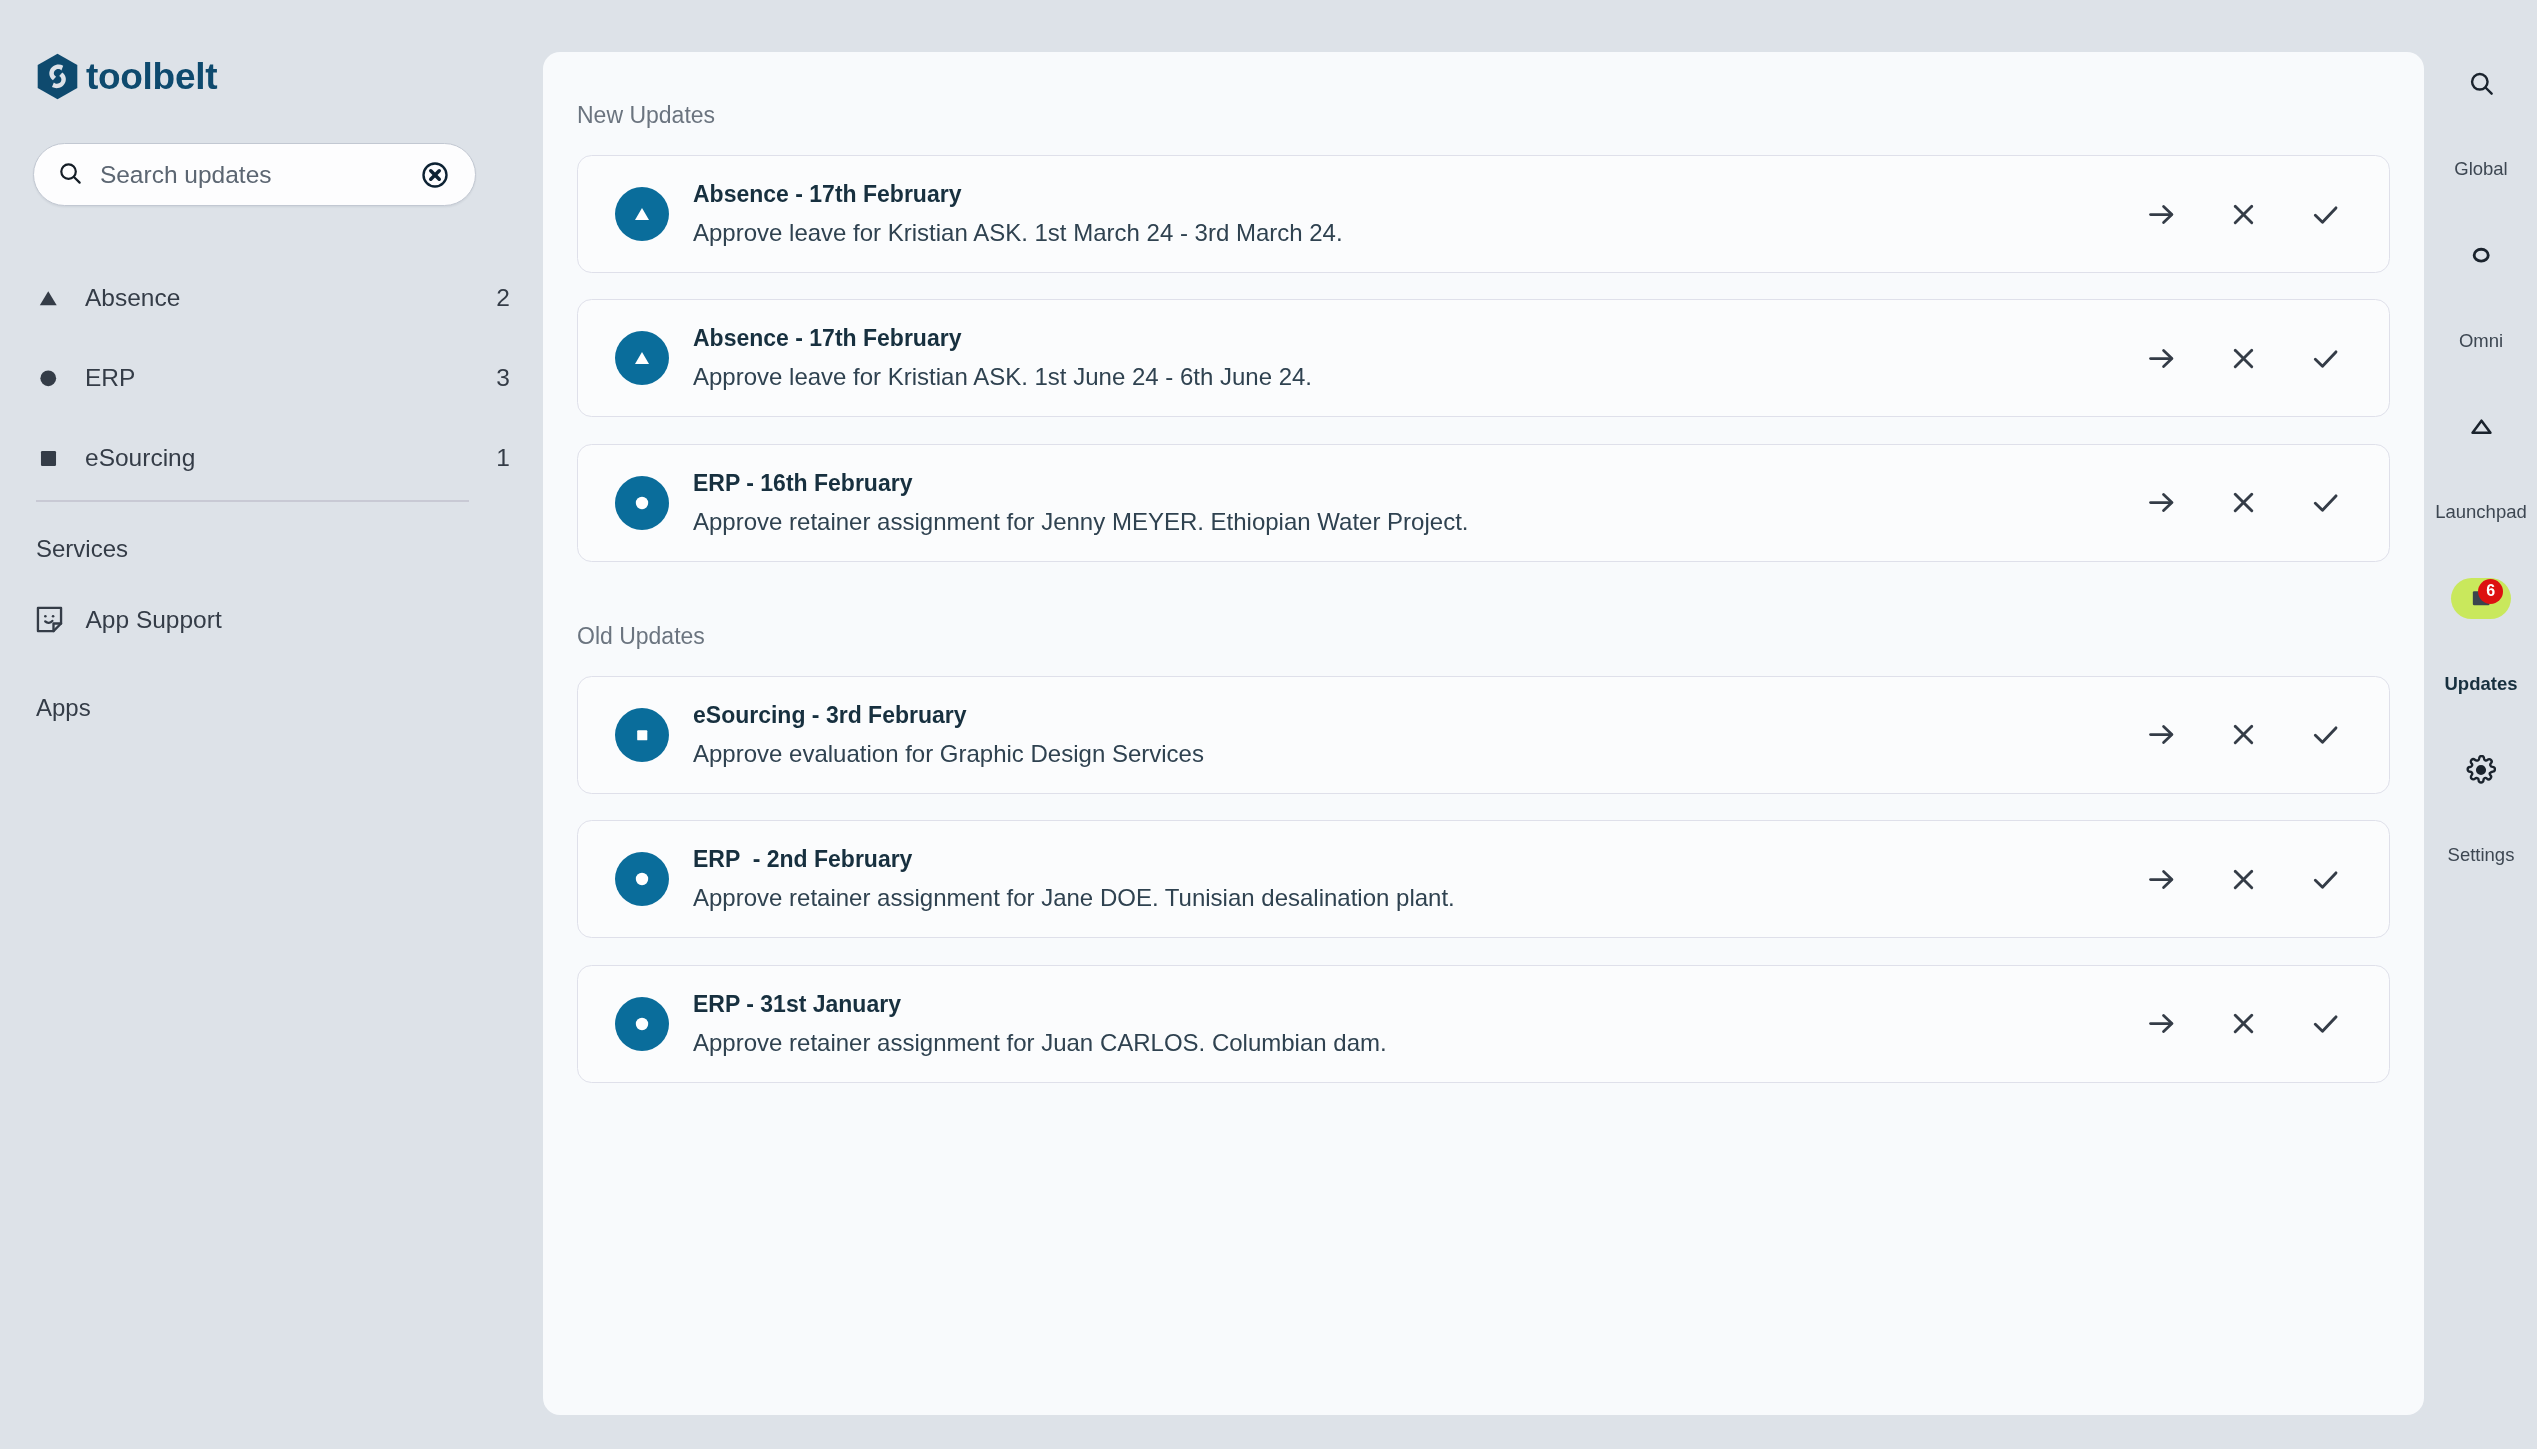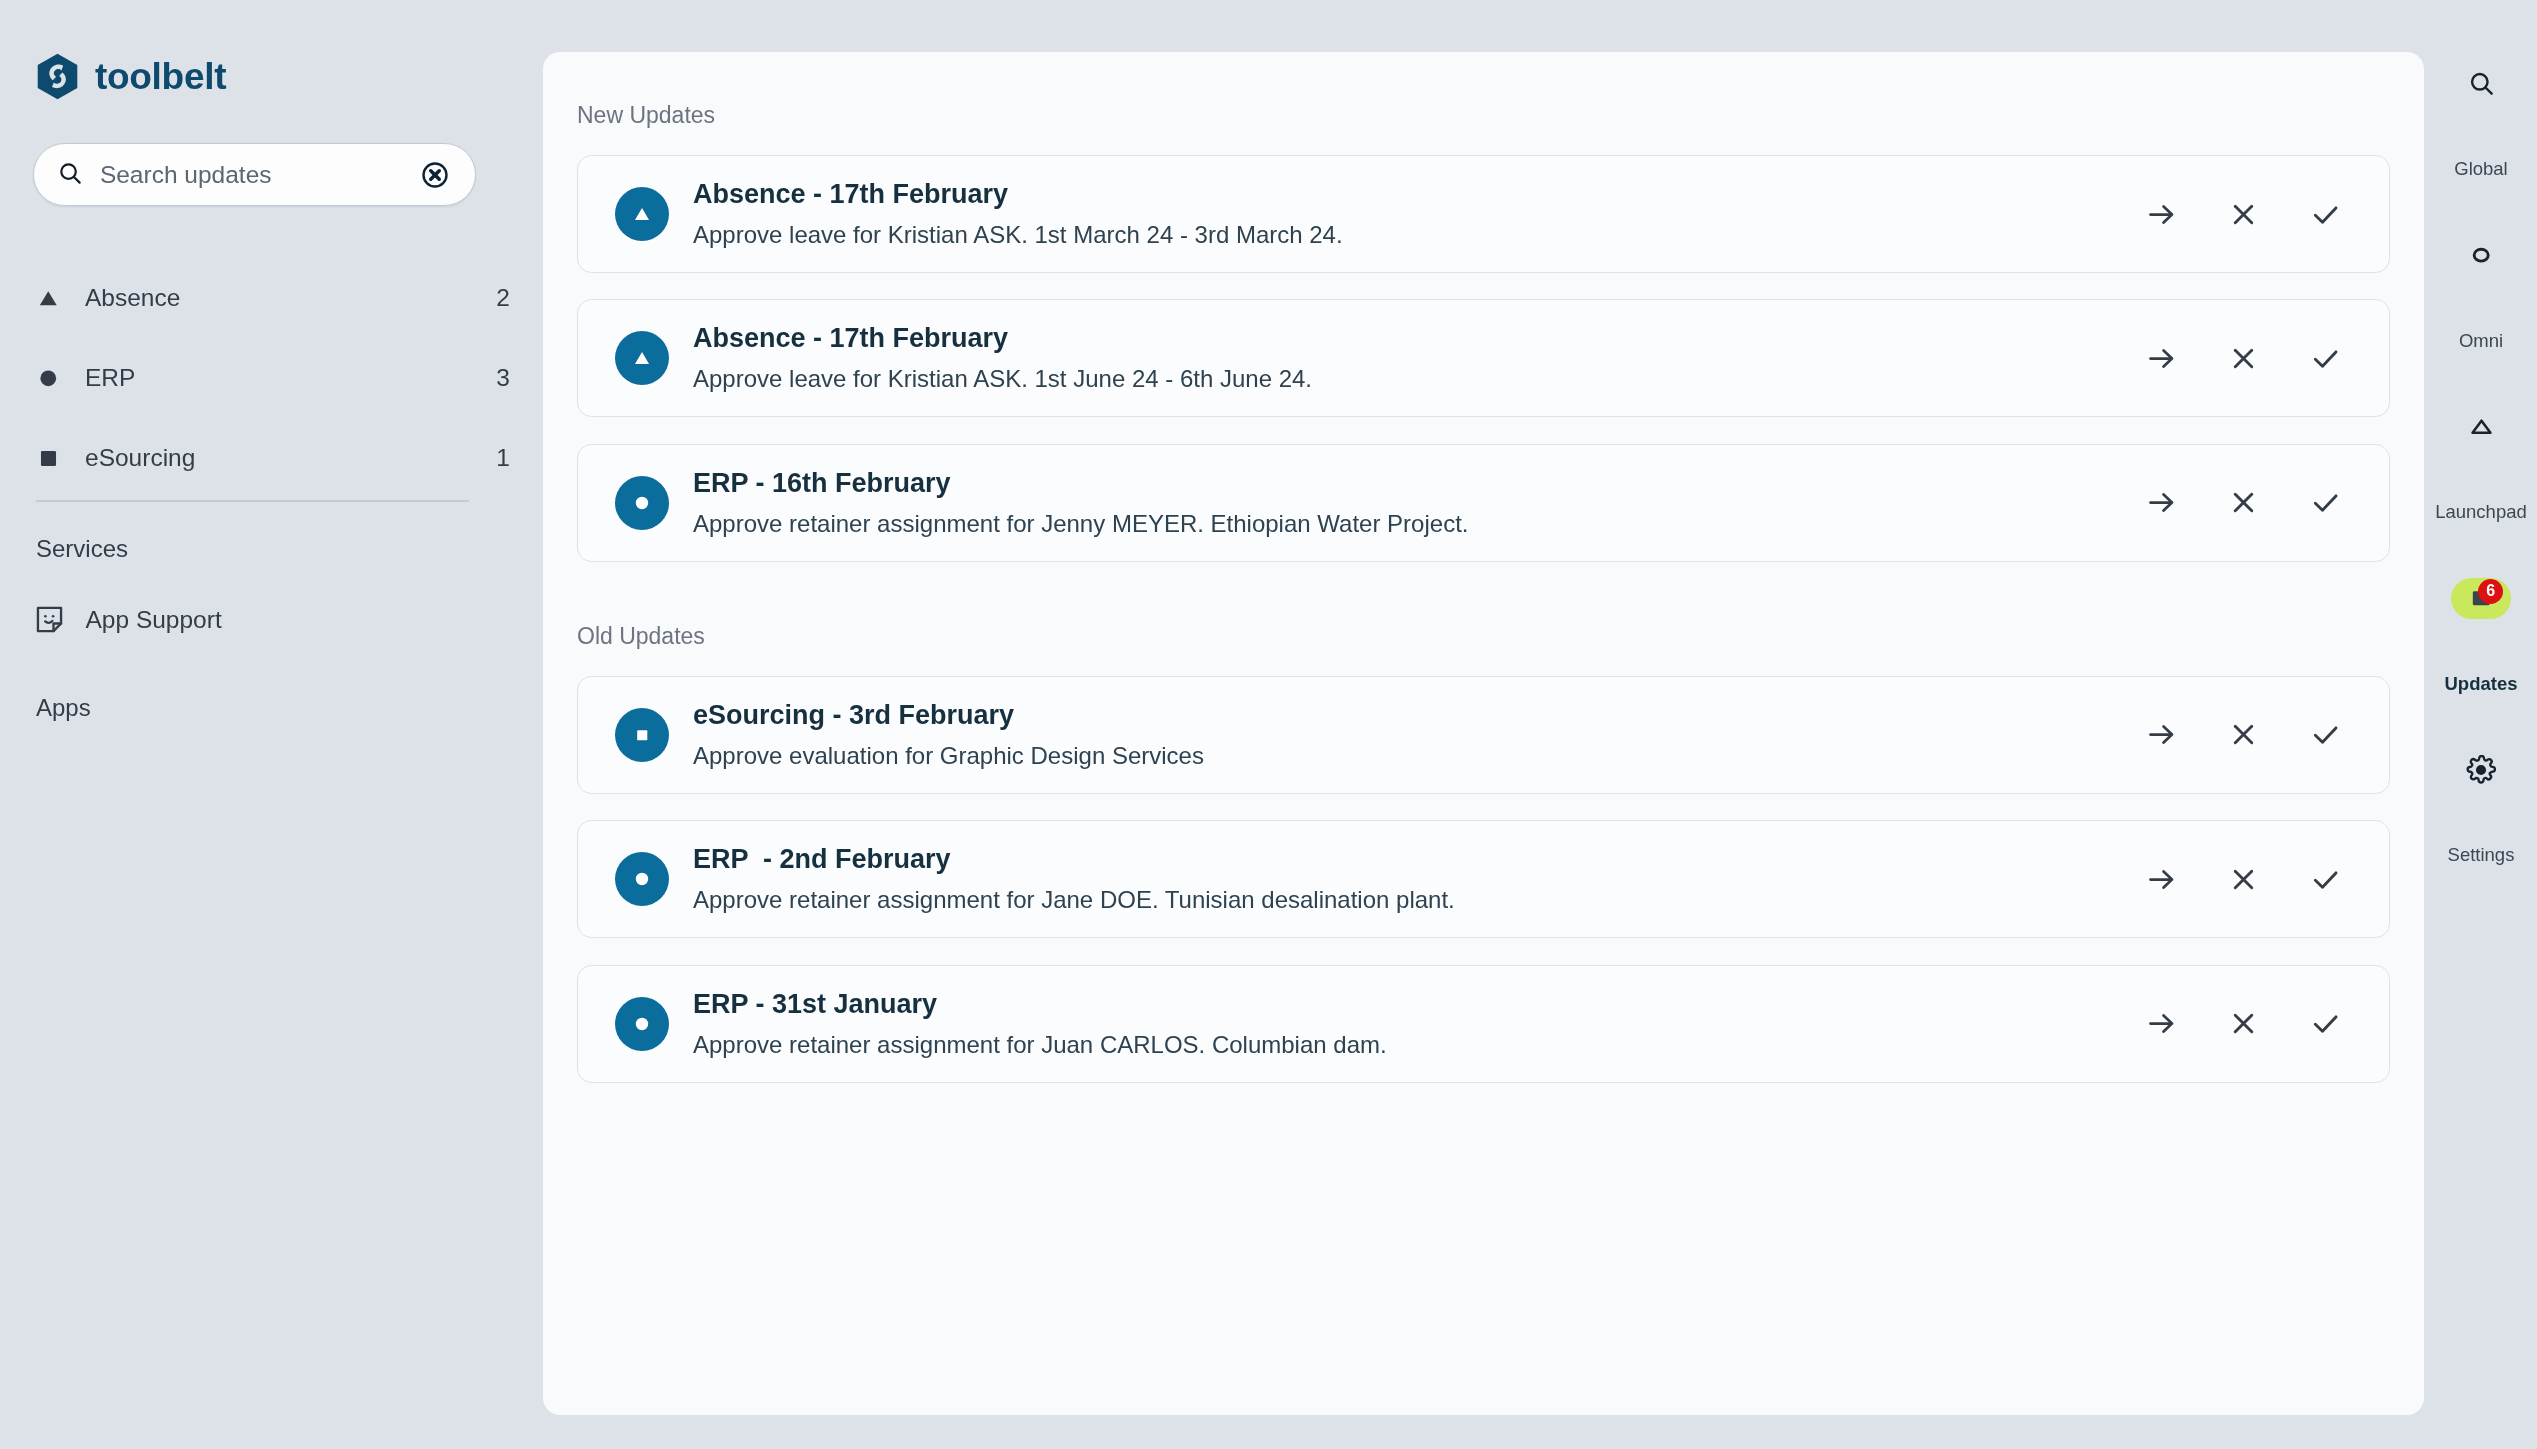--- a/index.html
+++ b/index.html
@@ -31,21 +31,21 @@
     height: 1450px;
     background: #dde2e8;
   }
 
   .brand {
     position: absolute;
     left: 33px;
     top: 52px;
     display: flex;
     align-items: center;
-    gap: 13px;
+    gap: 4px;
   }
   .brand-mark { width: 49px; height: 49px; display:block; }
   .brand-name {
     font-size: 37px;
     font-weight: 700;
     color: #0e4a6e;
     letter-spacing: -0.3px;
     line-height: 1;
   }
 
@@ -185,21 +185,21 @@
     background: #0a6d9b;
     display: flex; align-items: center; justify-content: center;
   }
 
   .card-body {
     flex: 1 1 auto;
     margin-left: 24px;
     min-width: 0;
   }
   .card-title {
-    font-size: 27px;
+    font-size: 23px;
     font-weight: 700;
     color: #17303f;
     line-height: 1;
     white-space: pre;
   }
   .card-sub {
     margin-top: 15px;
     font-size: 24px;
     color: #2f4250;
     line-height: 1;

